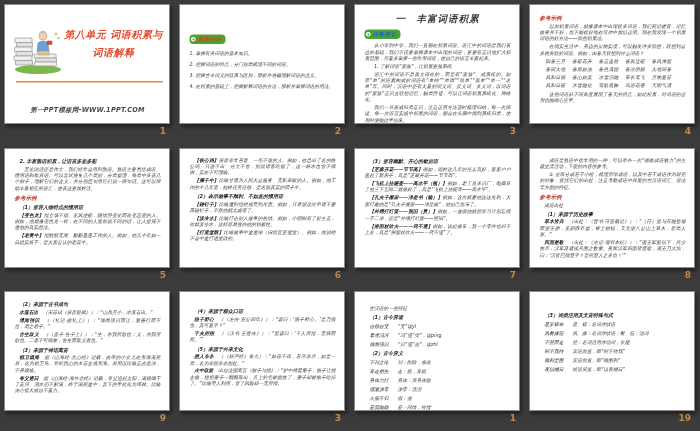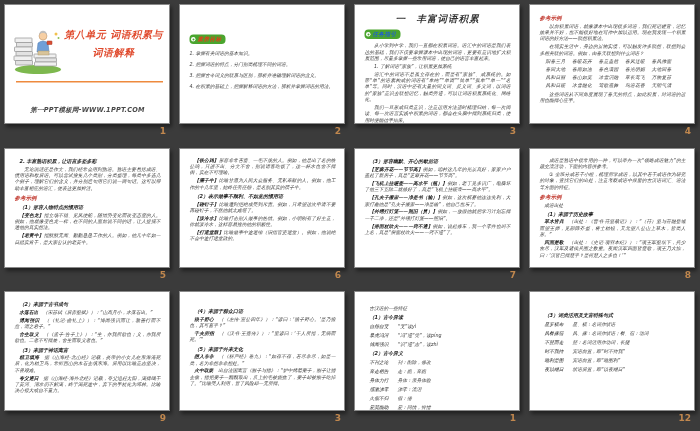--- a/index.html
+++ b/index.html
@@ -329,15 +329,15 @@
           <div class="pairrow">
             <span class="term">唯利是图</span>
             <span class="def">宾语前置，即“唯图利”</span>
           </div>
           <div class="pairrow">
             <span class="term">夜以继日</span>
             <span class="def">状语后置，即“以夜继日”</span>
           </div>
         </div>
       </div>
-      <div class="pnum">12</div>
+      <div class="pnum">19</div>
     </div>
   </div>
 
 </body></html>

